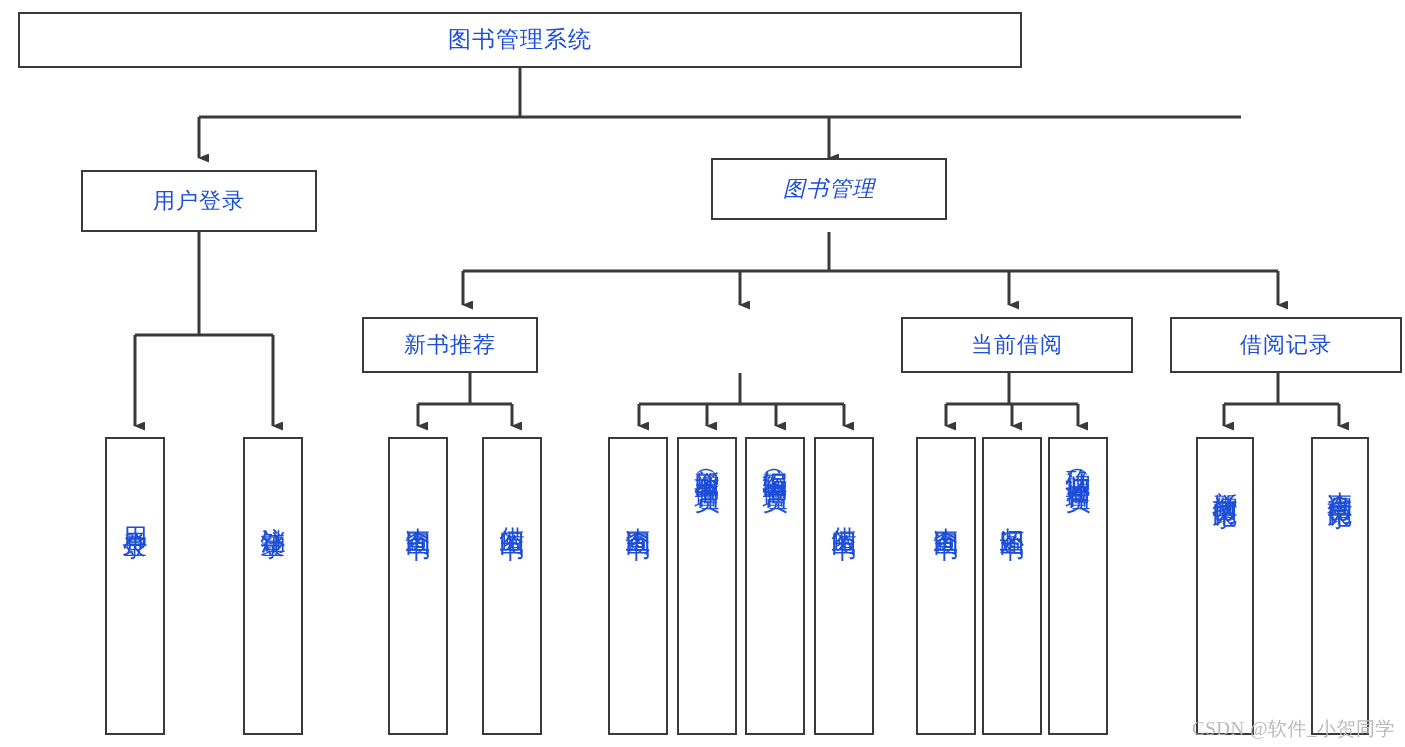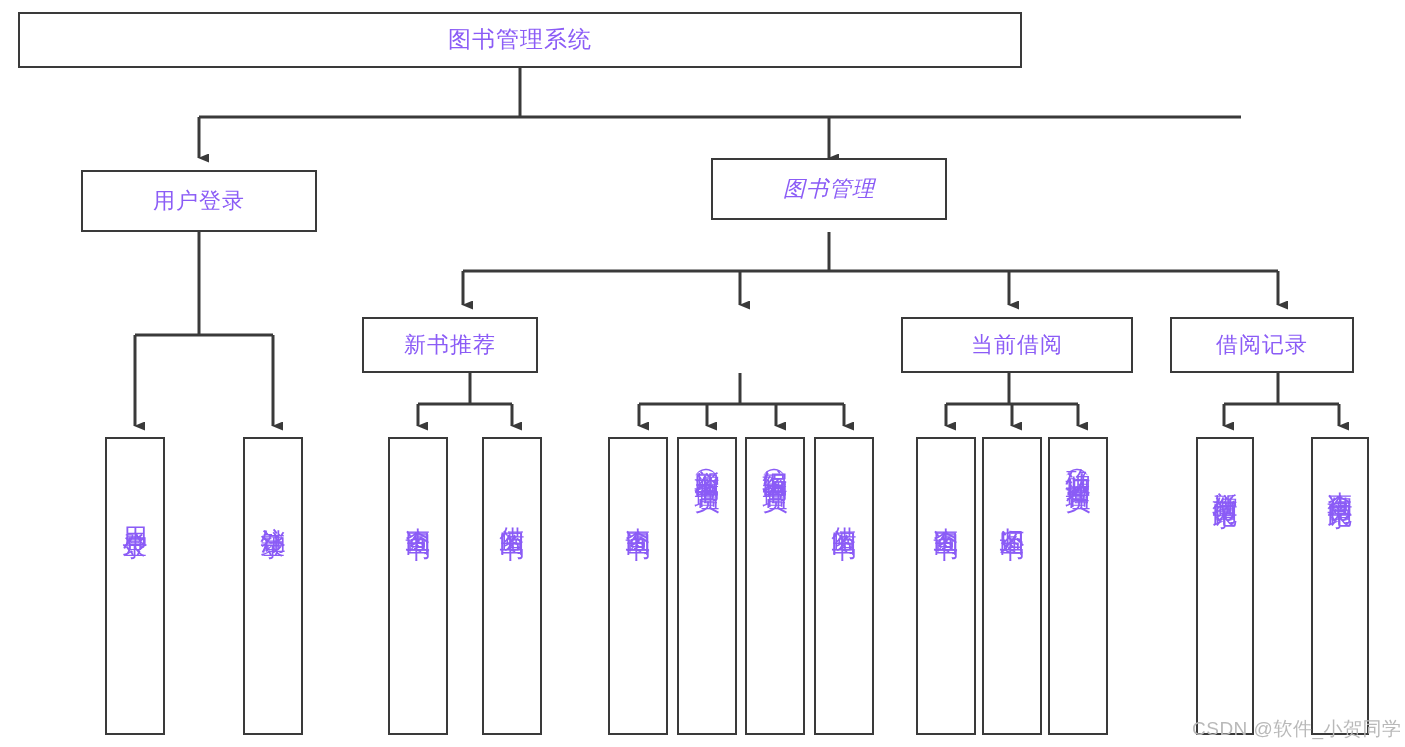--- a/index.html
+++ b/index.html
@@ -33,21 +33,21 @@
     border: 2px solid #3a3a3a;
     display: flex;
     align-items: center;
     justify-content: center;
     color: #1f1f1f;
   }
   .node-label {
     display: block;
     text-align: left;
     line-height: 1.18;
-    color: #8b5cf6;
+    color: #1d4ed8;
   }
   .node.horizontal .node-label {
     font-size: 22px;
     letter-spacing: 1px;
     white-space: nowrap;
   }
   .node.root .node-label {
     font-size: 23px;
   }
   .node.vertical {
@@ -62,21 +62,21 @@
     letter-spacing: 3px;
     line-height: 1;
     white-space: nowrap;
   }
   .watermark {
     position: absolute;
     font-size: 19px;
     color: #b9b9b9;
     white-space: nowrap;
     letter-spacing: 0.5px;
-    font-family: Liberation Sans, sans-serif;
+    font-family: Liberation Serif, serif;
   }
 </style>
 </head>
 <body>
 
 <div id="diagram-root">
 
   <svg id="connector-layer" viewBox="0 0 1405 747" width="1405" height="747" xmlns="http://www.w3.org/2000/svg">
     <defs>
       <marker id="arrowhead" markerWidth="9" markerHeight="11" refX="4.5" refY="10" orient="auto" markerUnits="userSpaceOnUse">
@@ -137,21 +137,21 @@
   <div class="node horizontal" style="left:711px; top:158px; width:236px; height:62px;font-style:italic;">
     <span class="node-label">图书管理</span>
   </div>
 
   <div class="node horizontal" style="left:362px; top:317px; width:176px; height:56px;">
     <span class="node-label">新书推荐</span>
   </div>
   <div class="node horizontal" style="left:901px; top:317px; width:232px; height:56px;">
     <span class="node-label">当前借阅</span>
   </div>
-  <div class="node horizontal" style="left:1170px; top:317px; width:184px; height:56px;">
+  <div class="node horizontal" style="left:1170px; top:317px; width:232px; height:56px;">
     <span class="node-label">借阅记录</span>
   </div>
 
   <div class="node vertical" style="left:105px; top:437px; width:60px; height:298px; padding-top:68px;">
     <span class="node-label">用户登录</span>
   </div>
   <div class="node vertical" style="left:243px; top:437px; width:60px; height:298px; padding-top:68px;">
     <span class="node-label">注销登录</span>
   </div>
 

